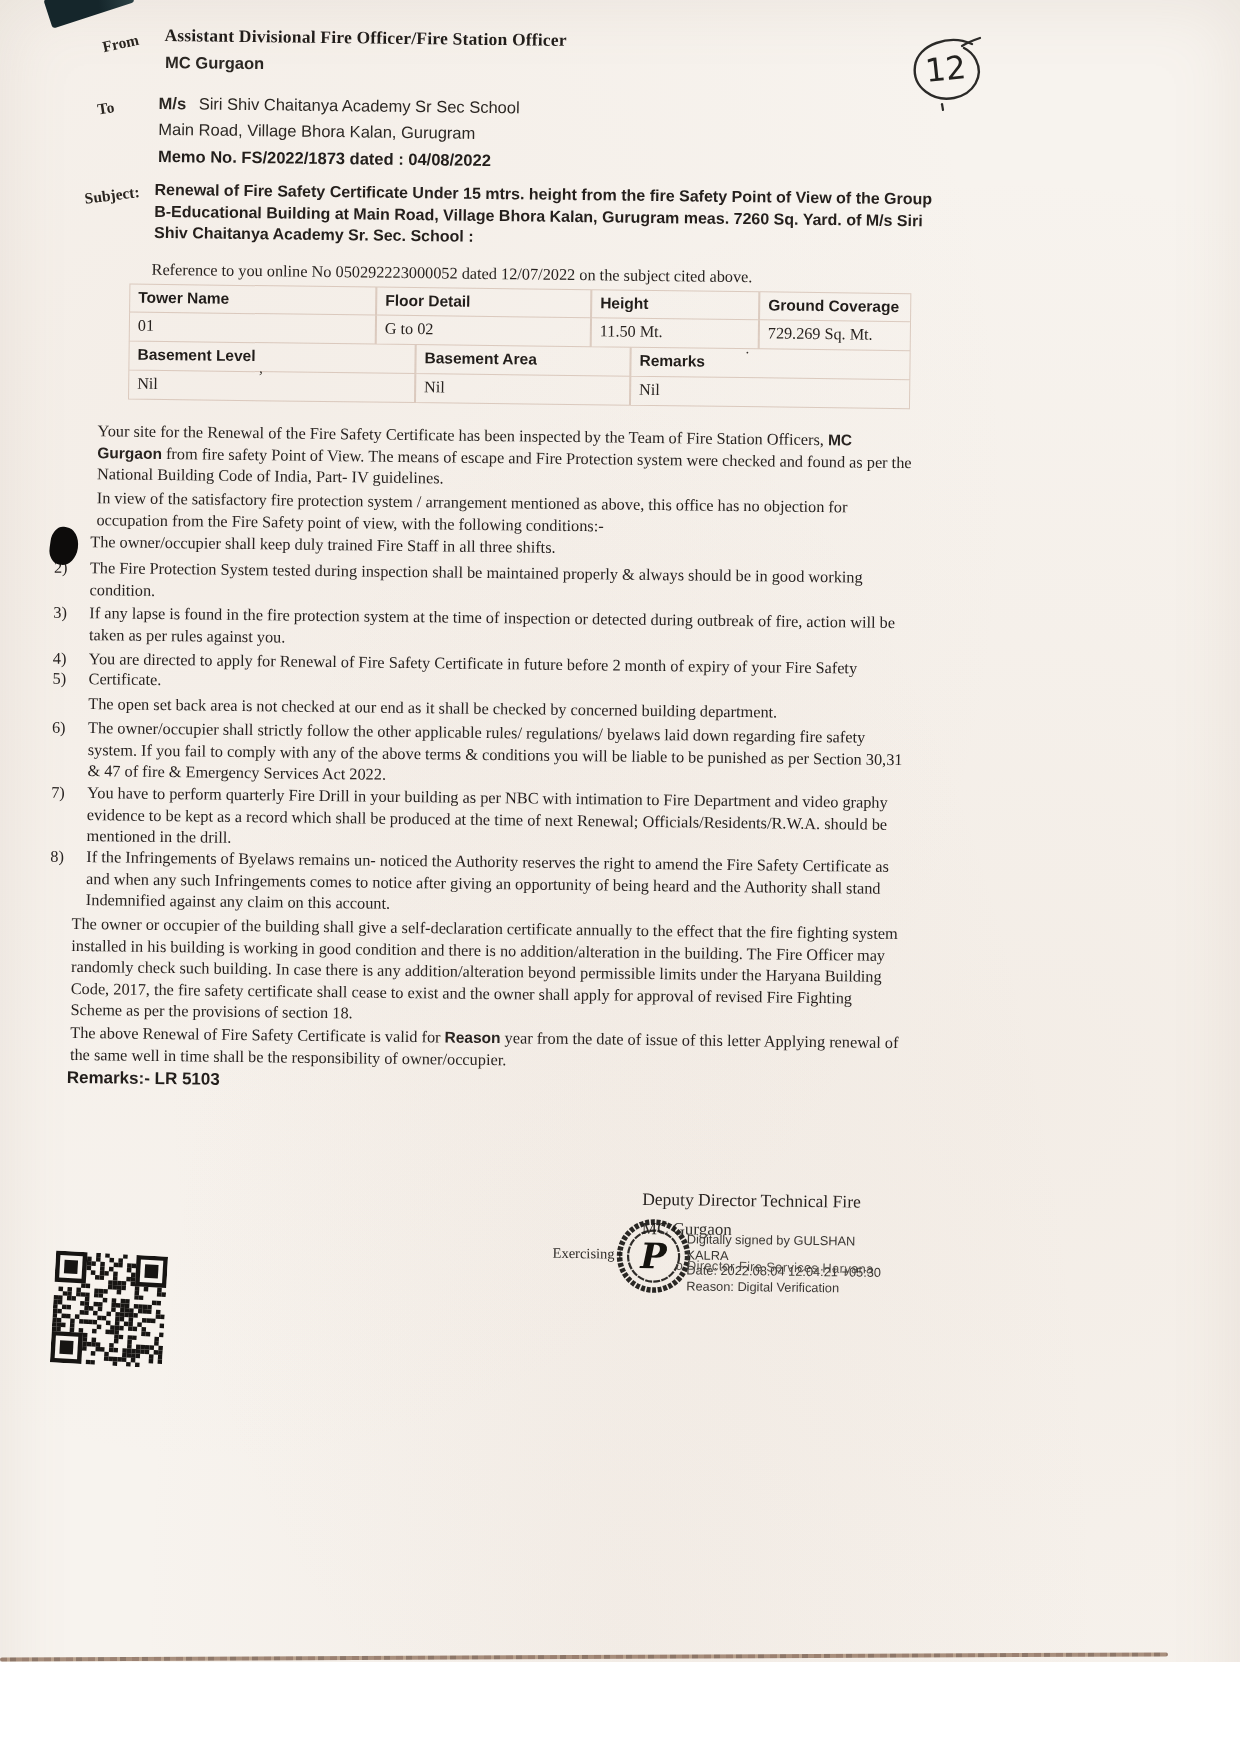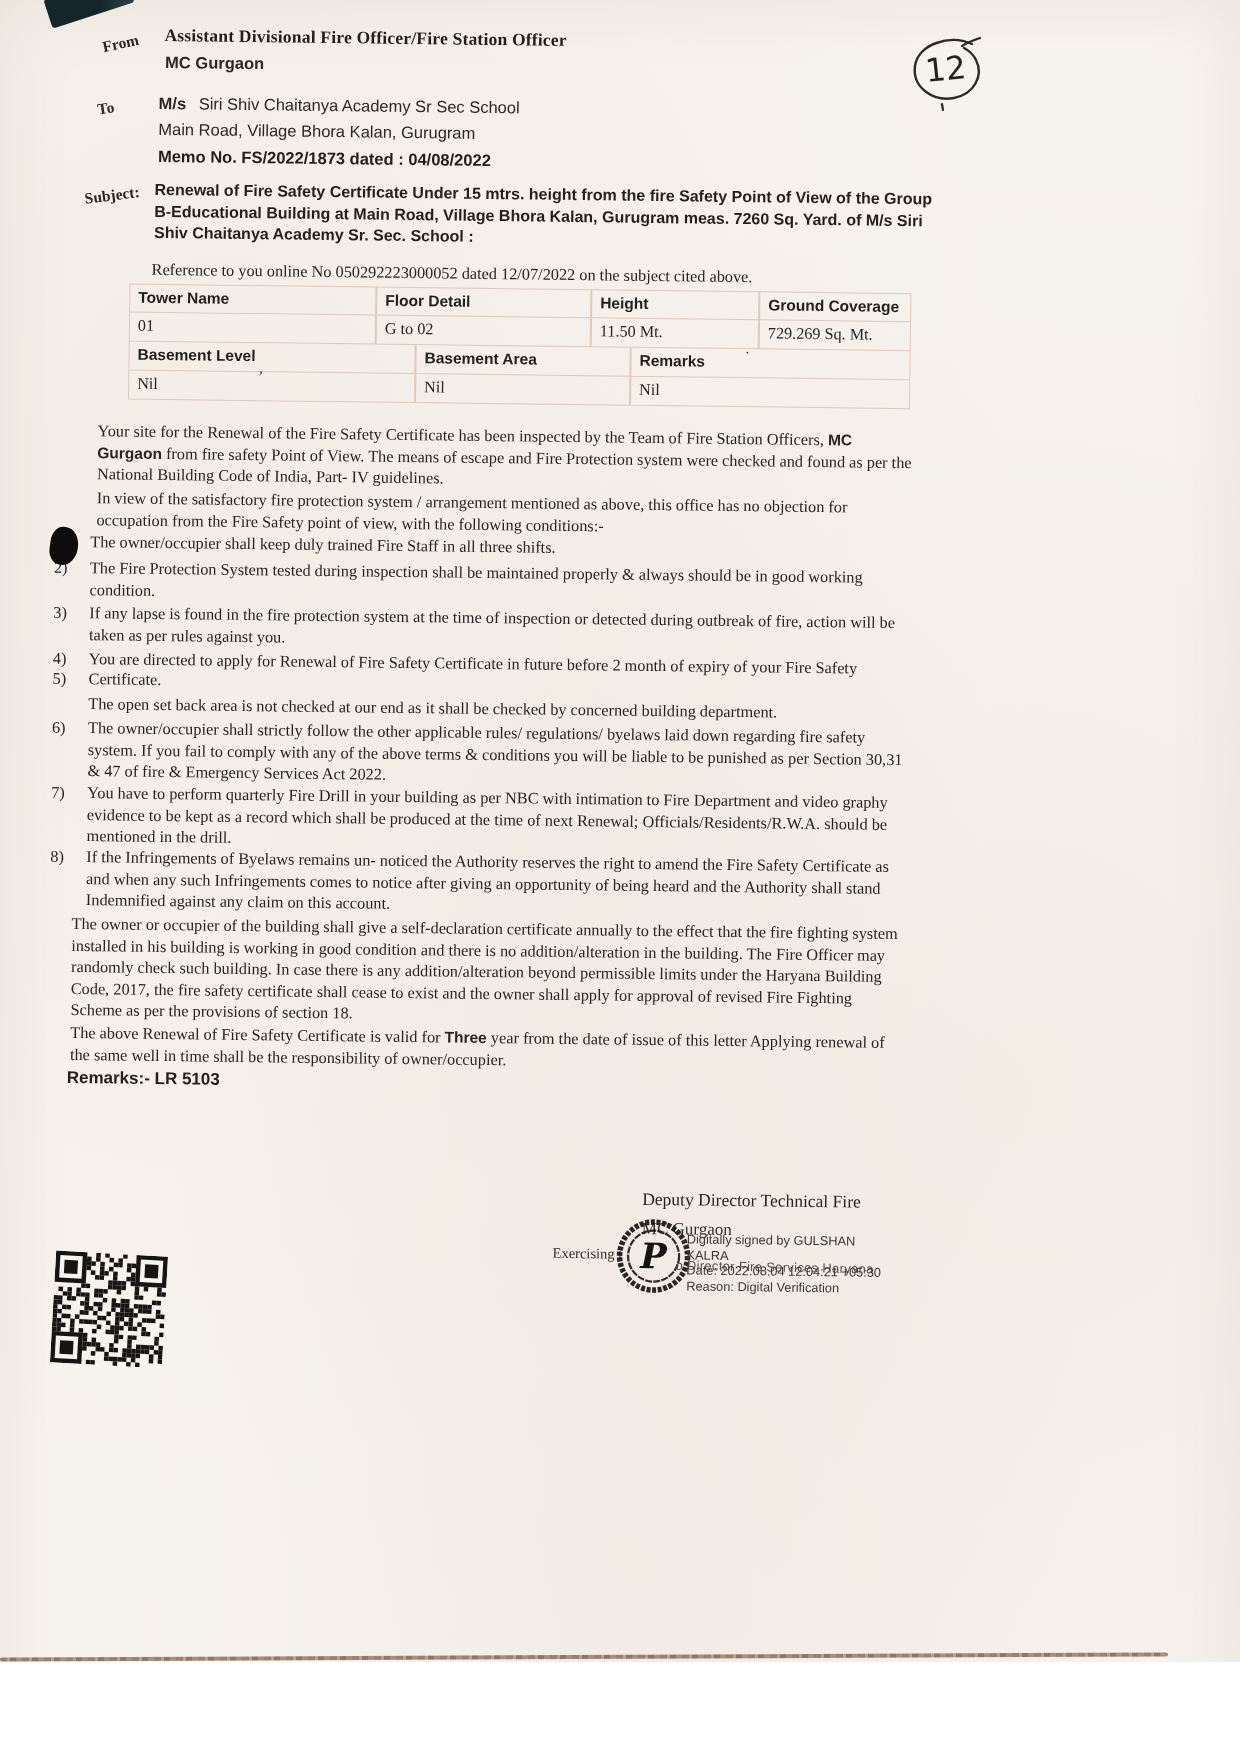--- a/index.html
+++ b/index.html
@@ -164,21 +164,21 @@
       <div class="txt">You have to perform quarterly Fire Drill in your building as per NBC with intimation to Fire Department and video graphy evidence to be kept as a record which shall be produced at the time of next Renewal; Officials/Residents/R.W.A. should be mentioned in the drill.</div>
     </div>
     <div class="cond" style="top:846px;">
       <div class="num">8)</div>
       <div class="txt">If the Infringements of Byelaws remains un- noticed the Authority reserves the right to amend the Fire Safety Certificate as and when any such Infringements comes to notice after giving an opportunity of being heard and the Authority shall stand Indemnified against any claim on this account.</div>
     </div>
 
     <div class="abs body-par" style="left:78px; top:913px; width:836px;">The owner or occupier of the building shall give a self-declaration certificate annually to the effect that the fire fighting system installed in his building is working in good condition and there is no addition/alteration in the building. The Fire Officer may randomly check such building. In case there is any addition/alteration beyond permissible limits under the Haryana Building Code, 2017, the fire safety certificate shall cease to exist and the owner shall apply for approval of revised Fire Fighting Scheme as per the provisions of section 18.</div>
 
     <div class="abs body-par" style="left:78px; top:1022px; width:836px;">
-      <span>The above Renewal of Fire Safety Certificate is valid for </span><span class="b sans" style="font-size:15.5px;">Three</span><span> year from the date of issue of this letter Applying renewal of the same well in time shall be the responsibility of owner/occupier.</span>
+      <span>The above Renewal of Fire Safety Certificate is valid for </span><span class="b sans" style="font-size:15.5px;">Reason</span><span> year from the date of issue of this letter Applying renewal of the same well in time shall be the responsibility of owner/occupier.</span>
     </div>
 
     <div class="abs remarks" style="left:75px; top:1068px;">Remarks:- LR 5103</div>
 
     <div class="qr-wrap">
       <svg width="112" height="112" viewBox="0 0 112 112">
           <rect x="40.32000000000001" y="0" width="4.48" height="4.48" fill="#171513"></rect>
           <rect x="49.28" y="0" width="4.48" height="4.48" fill="#171513"></rect>
           <rect x="67.2" y="0" width="4.48" height="4.48" fill="#171513"></rect>
           <rect x="31.360000000000003" y="4.48" width="4.48" height="4.48" fill="#171513"></rect>

